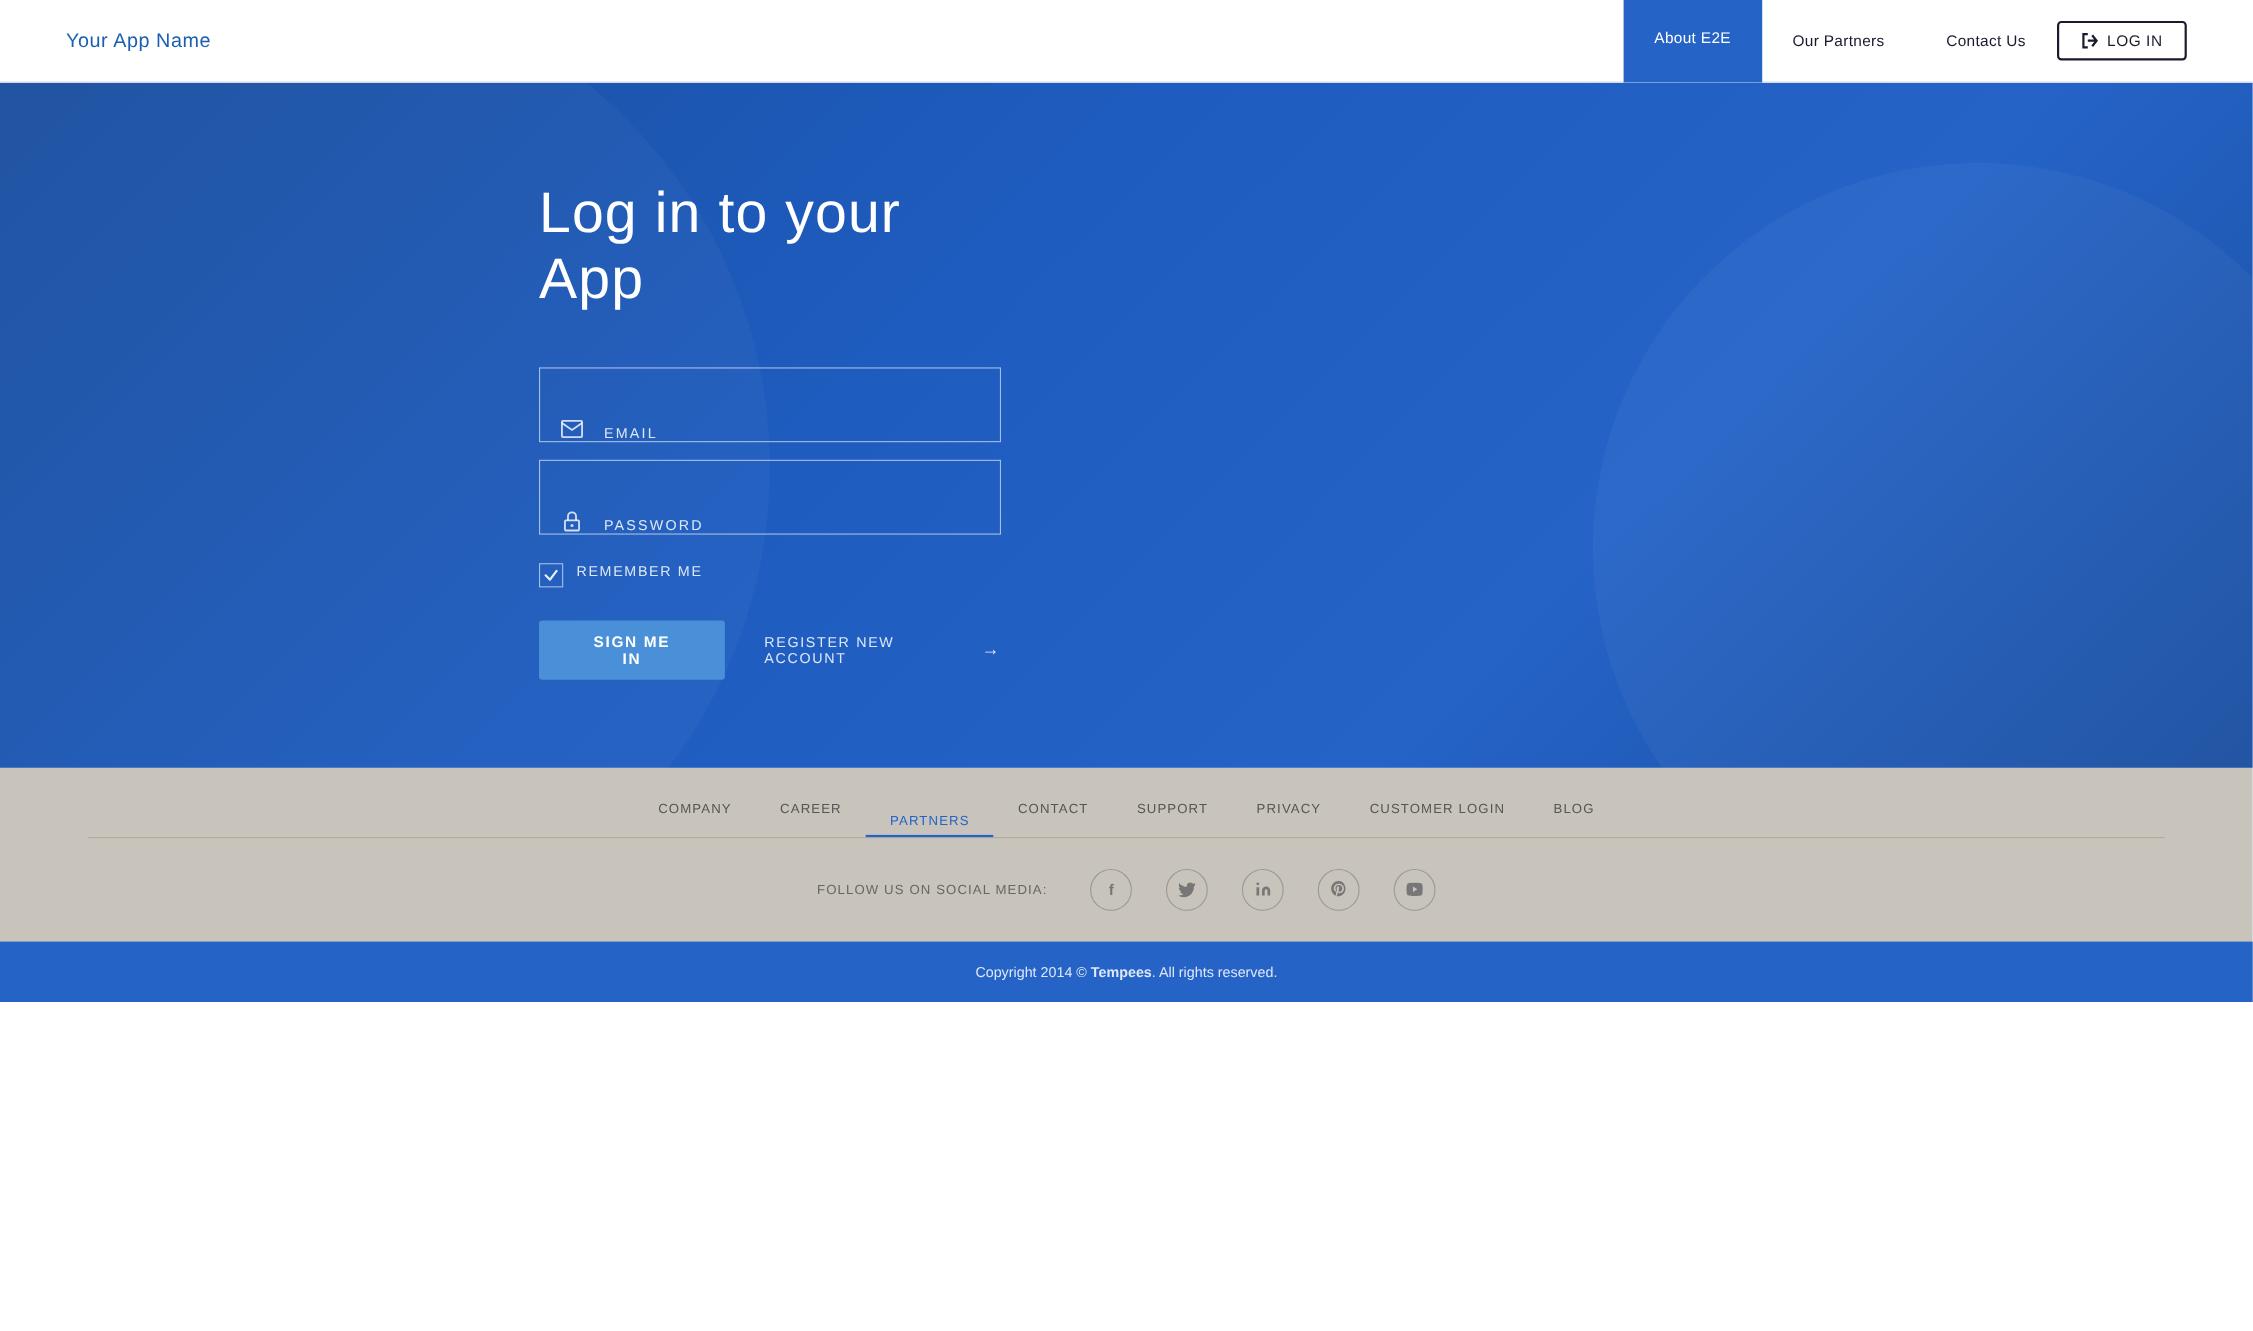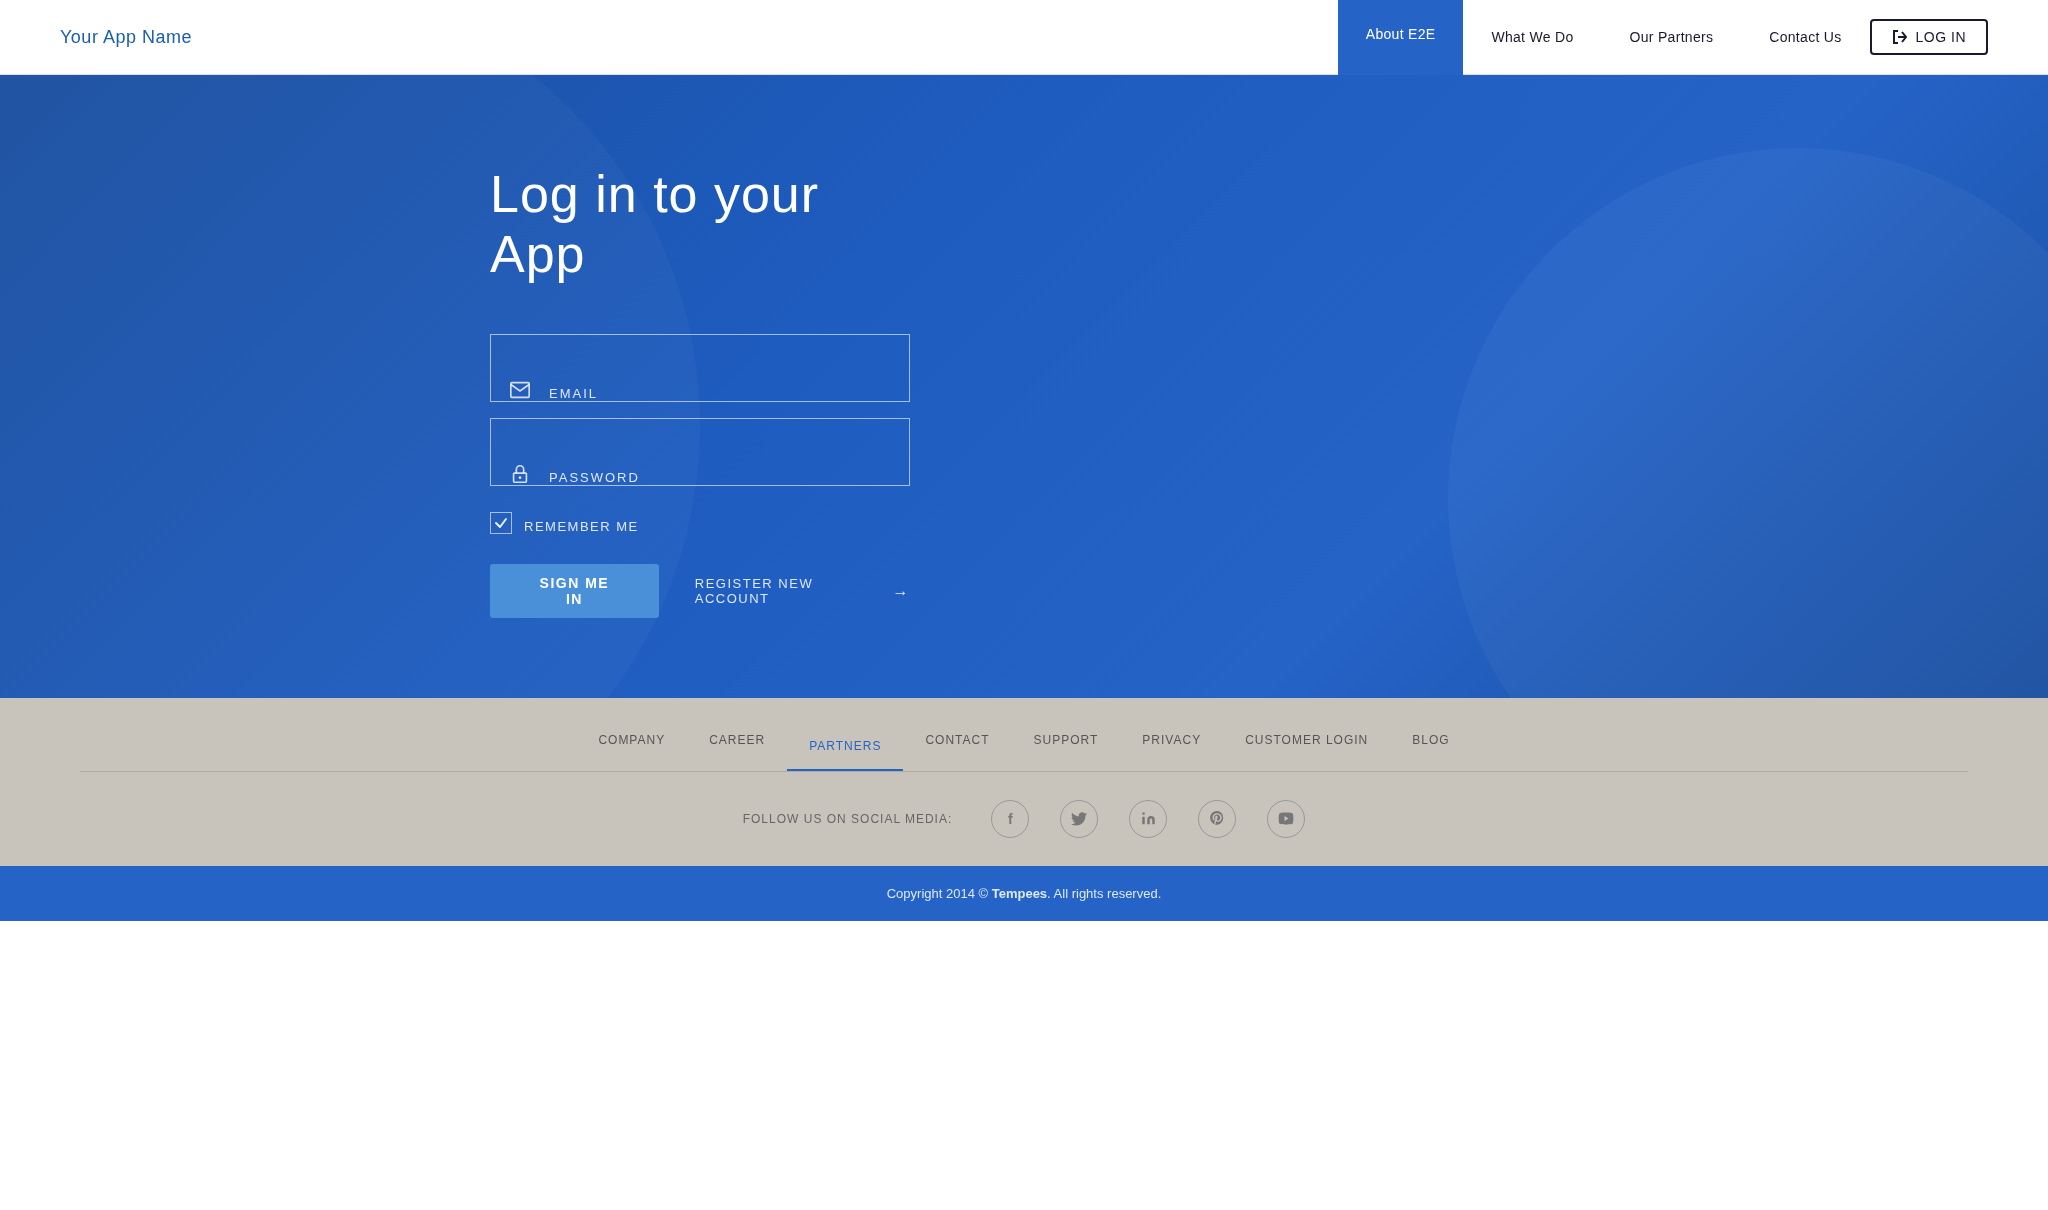--- a/index.html
+++ b/index.html
@@ -142,21 +142,21 @@
       font-weight: 500;
       caret-color: #fff;
     }
     .form-input::placeholder {
       color: rgba(255,255,255,0.85);
       letter-spacing: 2px;
       font-size: 13px;
     }
     .remember-row {
       display: flex;
-      align-items: flex-end;
+      align-items: flex-start;
       gap: 12px;
       margin: 10px 0 30px 0;
     }
     .remember-checkbox {
       width: 22px;
       height: 22px;
       border: 1.5px solid rgba(255,255,255,0.6);
       display: flex;
       align-items: center;
       justify-content: center;
@@ -224,21 +224,21 @@
       letter-spacing: 1px;
       padding: 0 22px;
       cursor: pointer;
       text-decoration: none;
       padding-bottom: 16px;
       text-align: right;
     }
     .footer-nav-item.active {
       color: #2563c7;
       border-bottom: 2.5px solid #2563c7;
-      padding-bottom: 16px;
+      padding-bottom: 6px;
       margin-top: 13px;
     }
     .footer-divider {
       border: none;
       border-top: 1px solid #b0aa9f;
       margin: 0 80px;
     }
     .social-row {
       display: flex;
       justify-content: center;
@@ -273,21 +273,20 @@
       padding: 20px;
     }
   </style>
 </head>
 <body>
 
 <header class="header">
   <span class="header-logo">Your App Name</span>
   <nav class="header-nav">
     <a class="nav-item active">About E2E</a>
-    <a class="nav-item">What We Do</a>
     <a class="nav-item">Our Partners</a>
     <a class="nav-item">Contact Us</a>
     <button class="login-btn">
 
       <svg width="16" height="16" viewBox="0 0 16 16" fill="none" stroke="currentColor" stroke-width="2">
         <path d="M10 3l4 5-4 5M14 8H6"></path>
         <path d="M6 2H2v12h4"></path>
       </svg>
       <span>LOG IN</span>
     </button>

